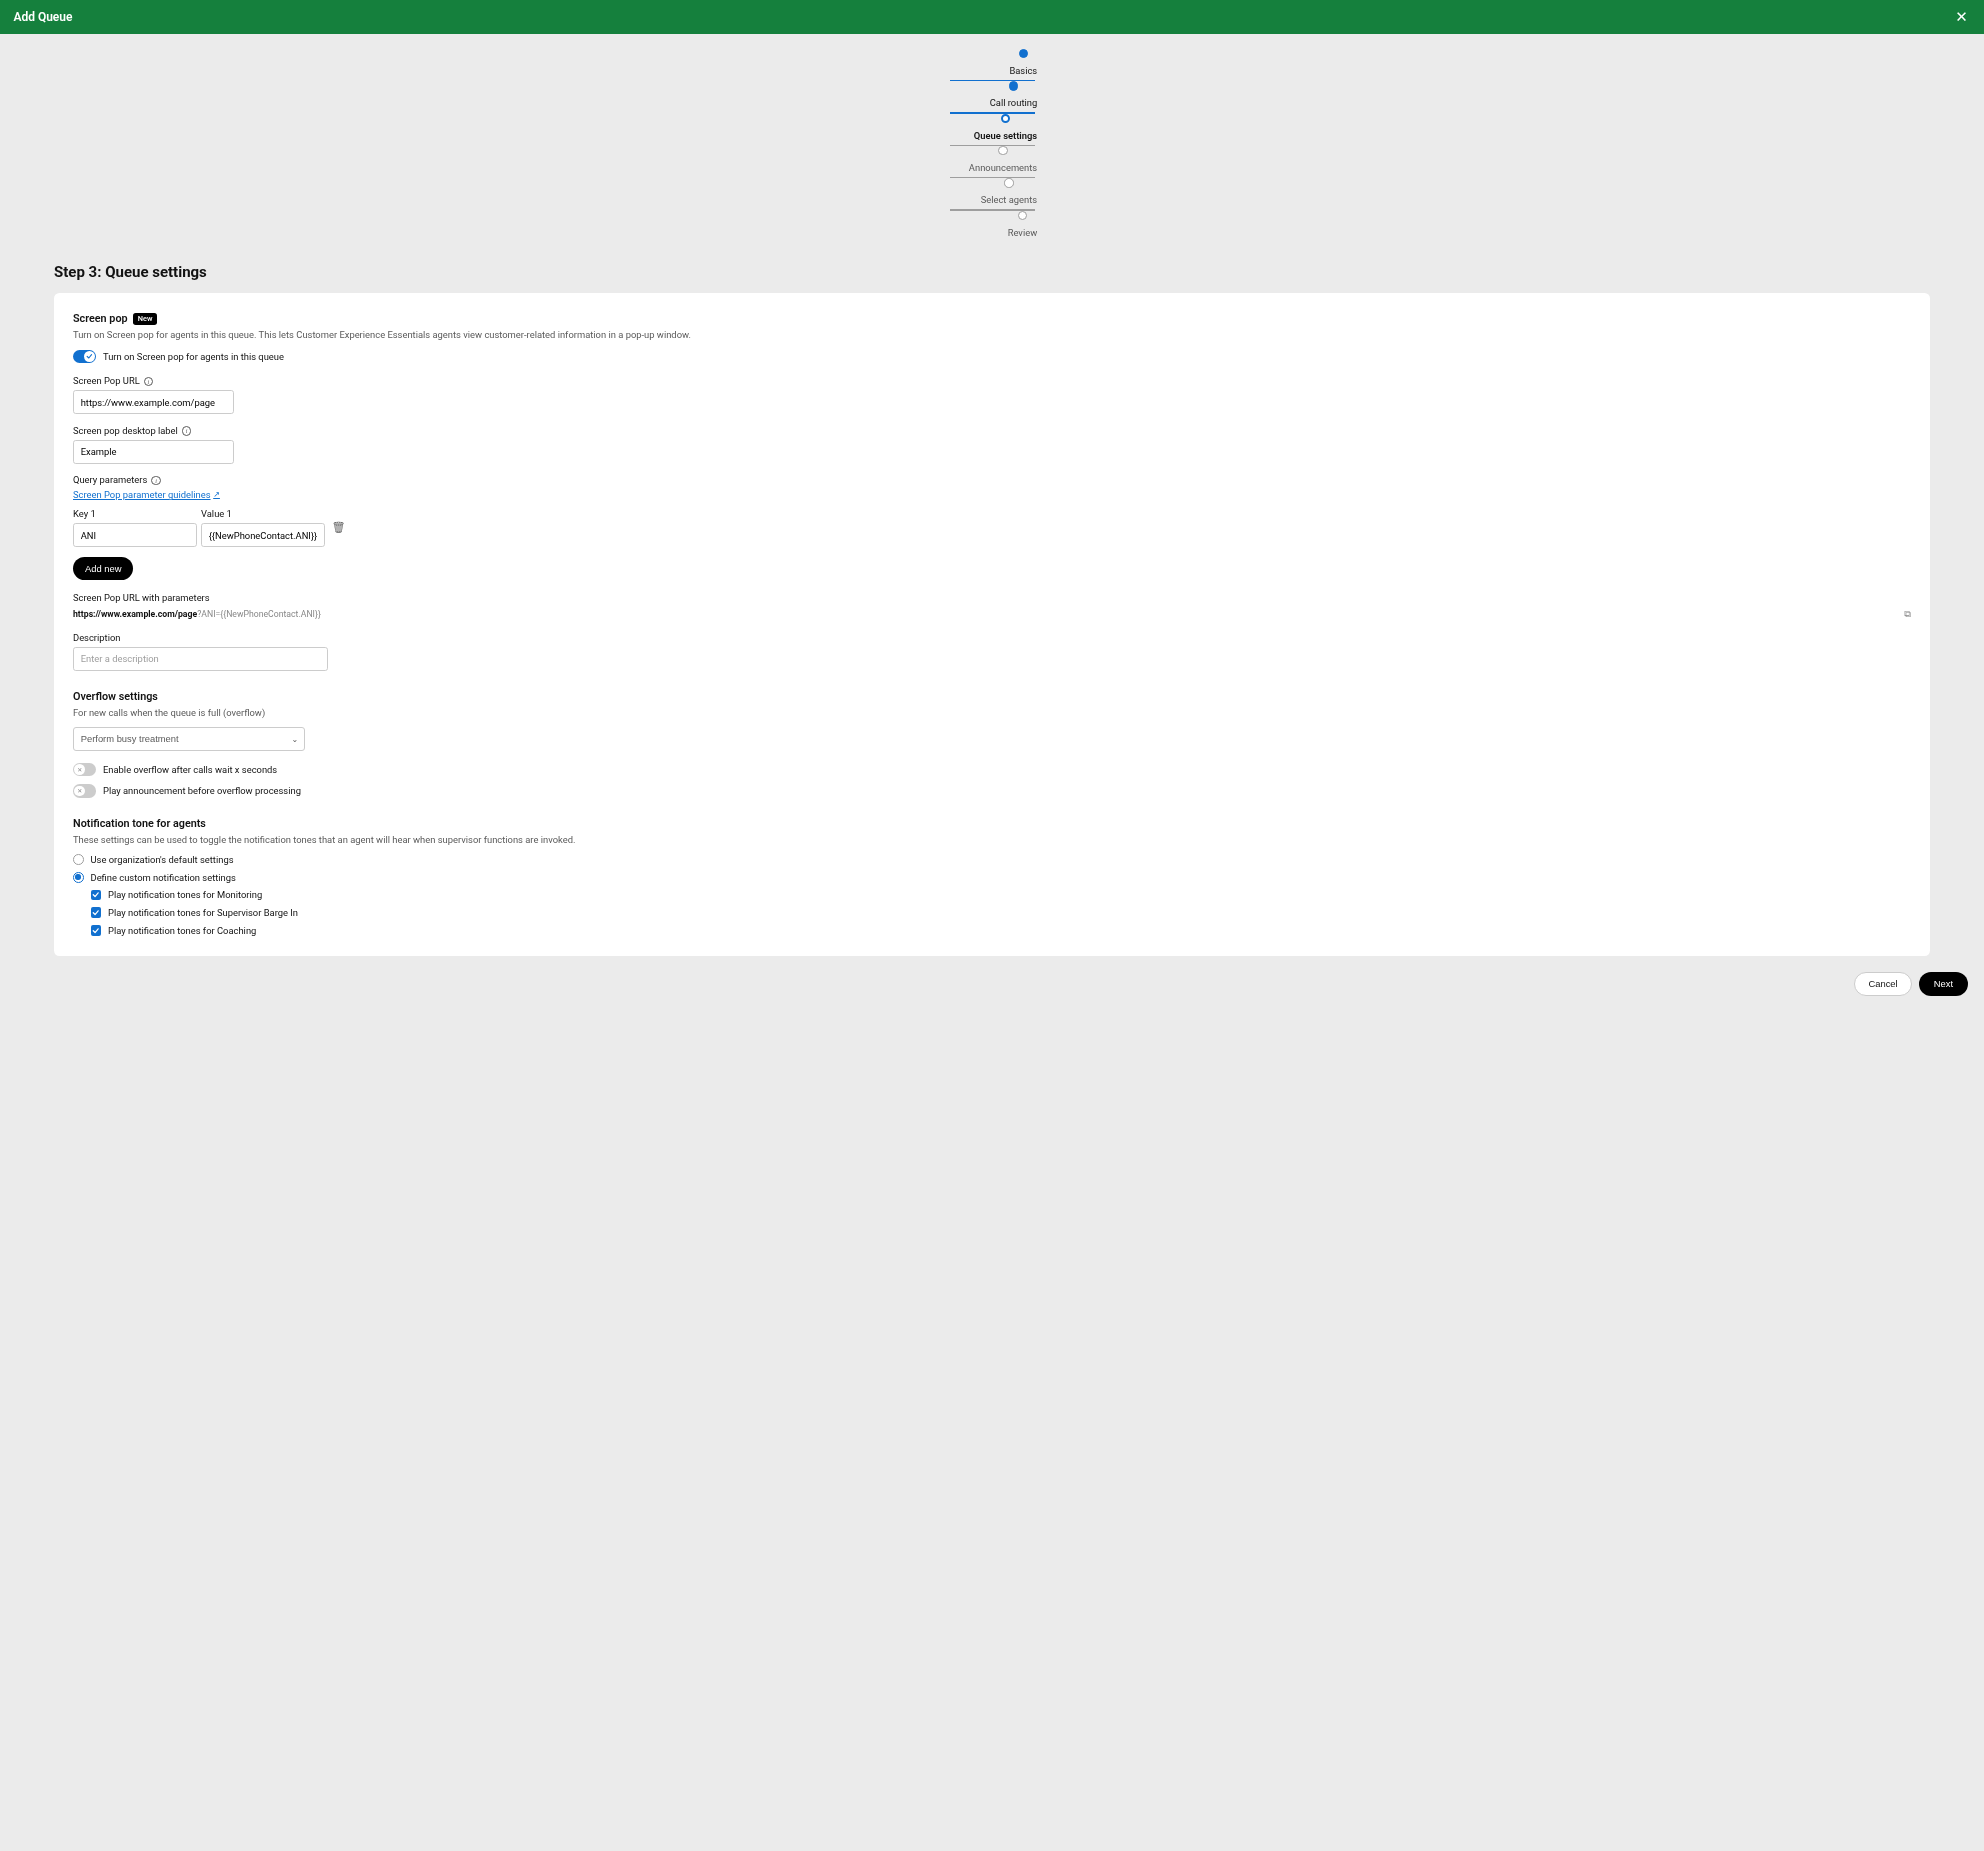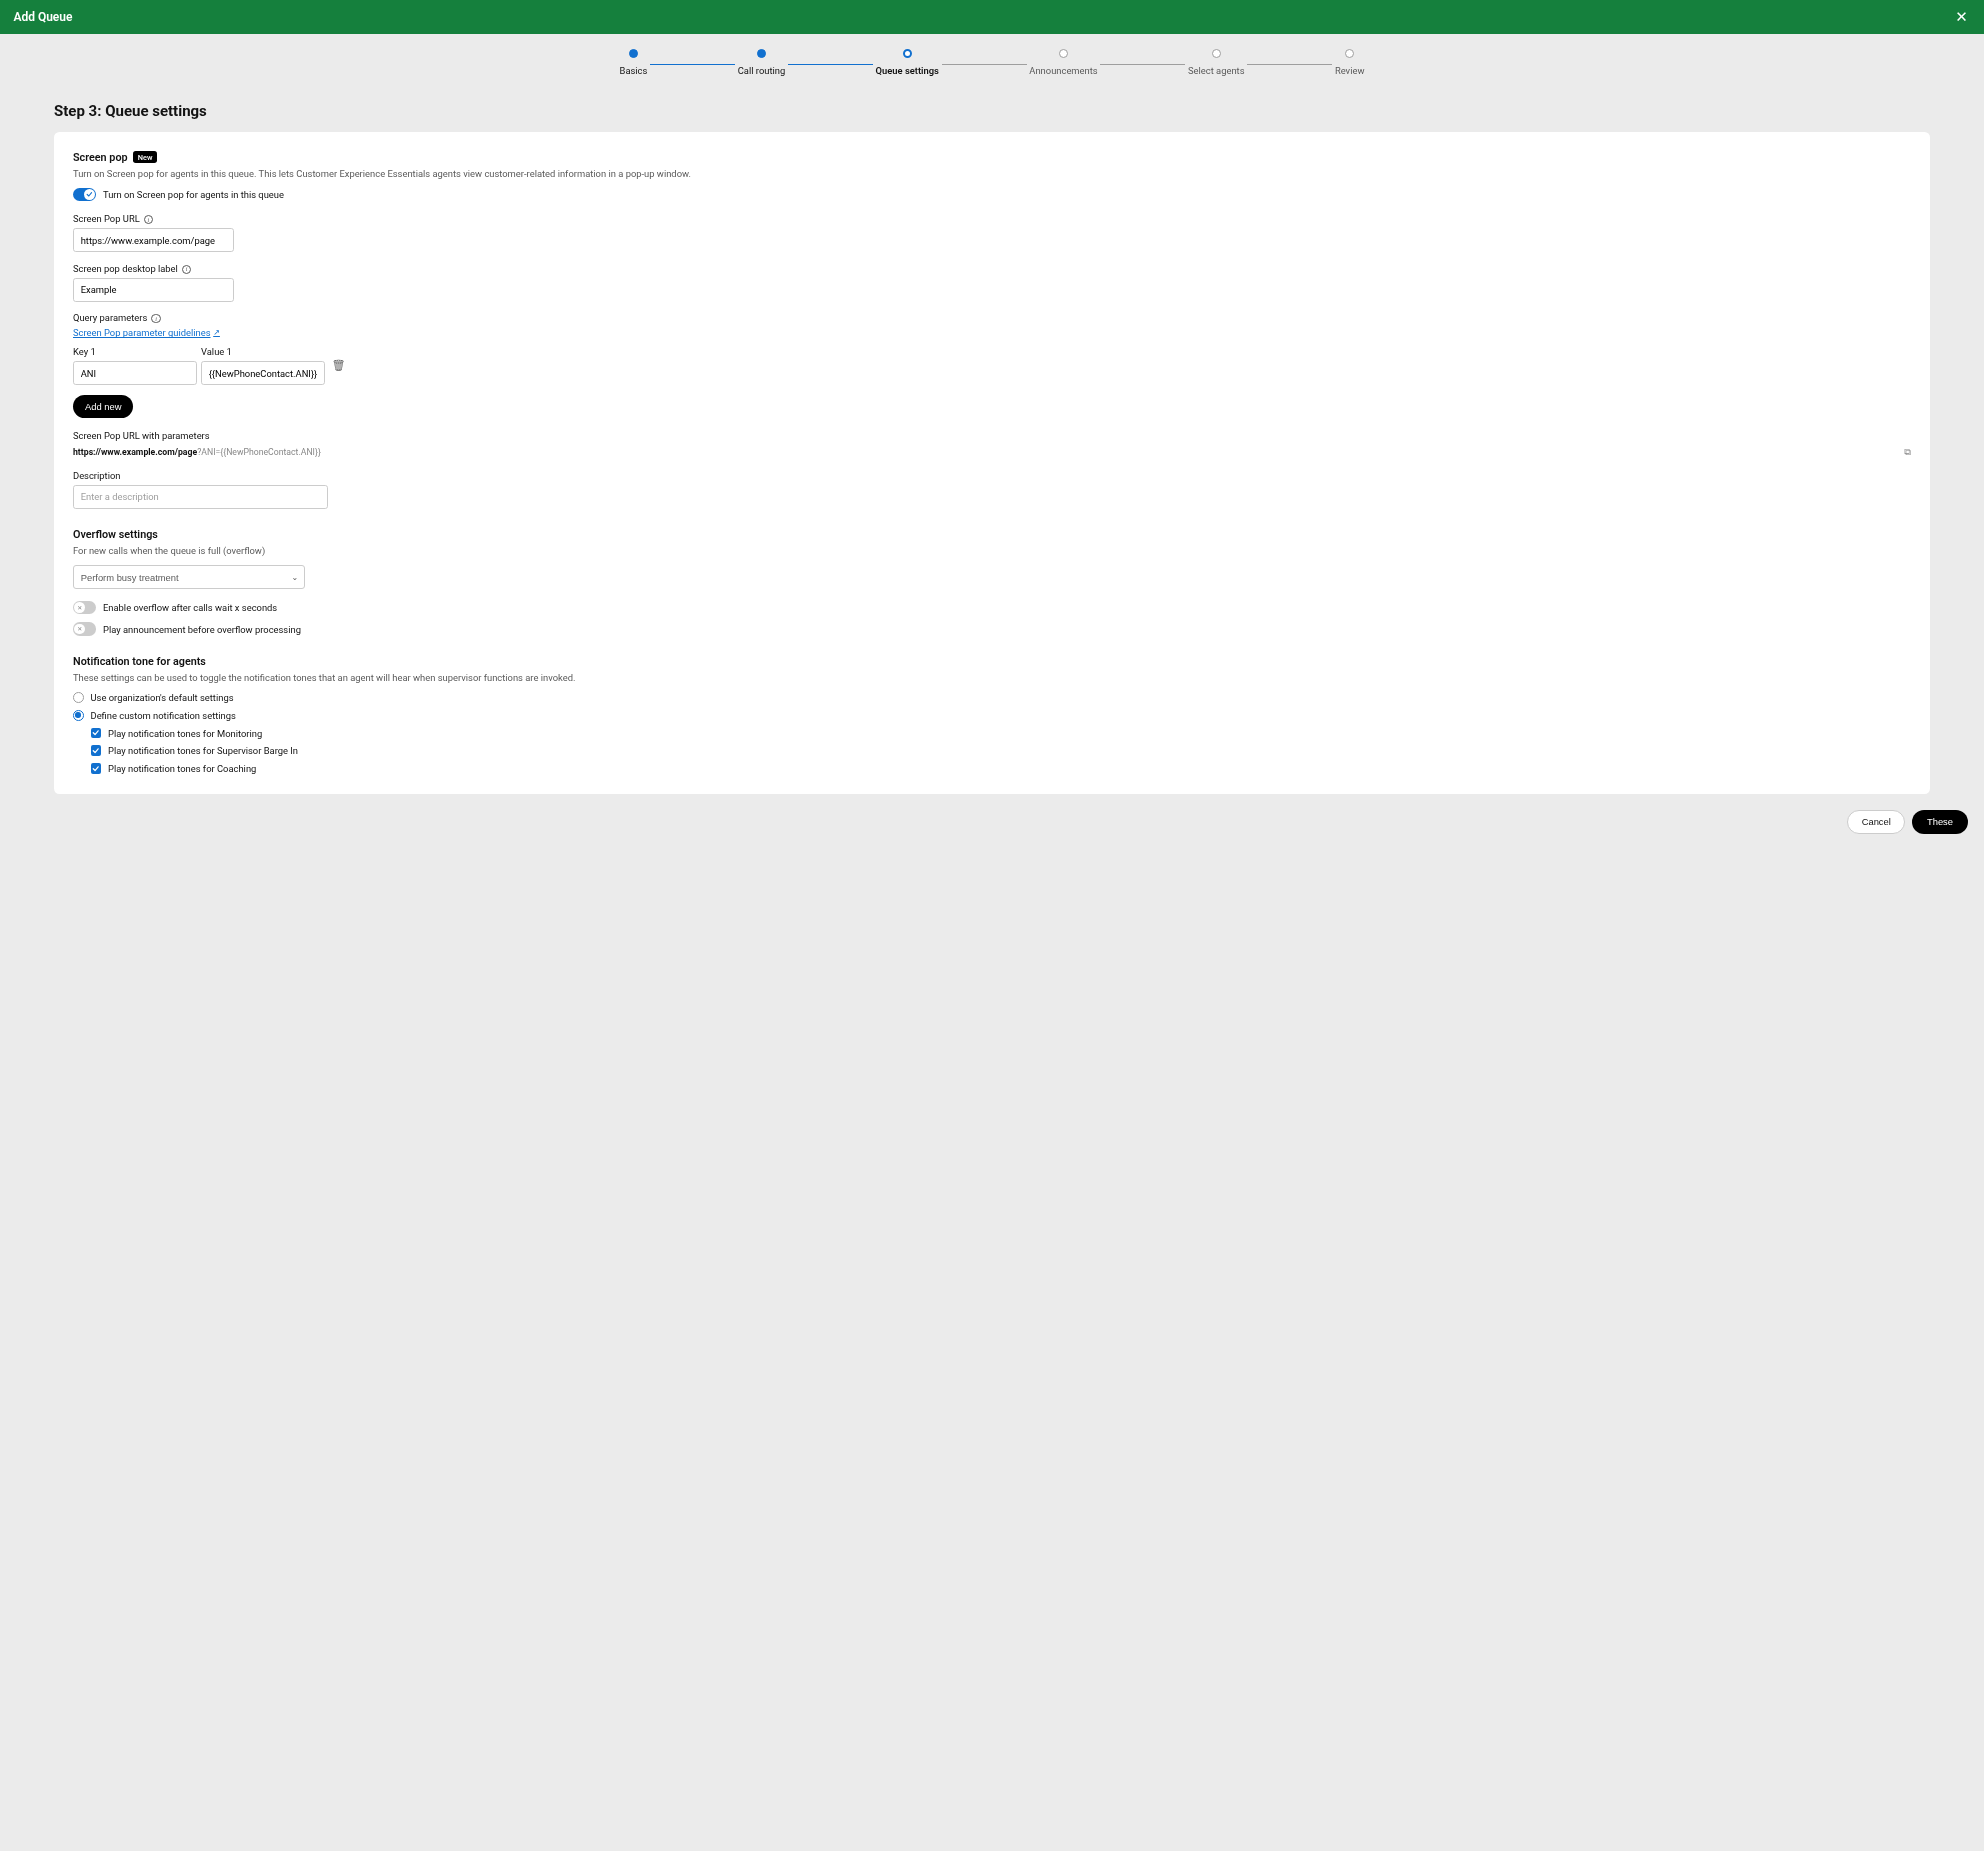--- a/index.html
+++ b/index.html
@@ -5,21 +5,21 @@
 * { box-sizing: border-box; margin: 0; padding: 0; }
 body { font-family: -apple-system, BlinkMacSystemFont, "Segoe UI", Roboto, "Helvetica Neue", Arial, sans-serif; background: #ebebeb; color: #121212; font-size: 9.4px; }
 
 
 .modal-header { background: #15803d; color: #fff; padding: 9.4px 13.4px; display: flex; align-items: center; justify-content: space-between; }
 .modal-title { font-size: 12px; font-weight: 600; }
 .close-btn { background: transparent; border: none; color: #fff; font-size: 15px; cursor: pointer; line-height: 1; padding: 0 2.7px; }
 
 
 .stepper-wrap { display: flex; justify-content: center; padding: 15px 0 6.7px 0; }
-.stepper { display: flex; align-items: center; }
+.stepper { display: flex; align-items: flex-end; flex-direction: column; }
 .step { display: flex; flex-direction: column; align-items: center; position: relative; }
 .step-circle { width: 9.4px; height: 9.4px; border-radius: 50%; background: #fff; border: 1.3px solid #9e9e9e; }
 .step.done .step-circle { background: #1170cf; border-color: #1170cf; }
 .step.current .step-circle { background: #fff; border: 2.7px solid #1170cf; width: 9.4px; height: 9.4px; }
 .step-label { margin-top: 6.7px; font-size: 9.4px; color: #5a5a5a; white-space: nowrap; }
 .step.done .step-label { color: #121212; }
 .step.current .step-label { color: #121212; font-weight: 600; }
 .step-line { height: 1.3px; width: 85px; background: #9e9e9e; margin: 4px 2.7px 0 2.7px; }
 .step-line.done { background: #1170cf; }
 
@@ -285,15 +285,15 @@
           </svg>
         </span>
       <span>Play notification tones for Coaching</span>
     </div>
   </div>
 
 </div>
 
 <div class="footer">
   <button class="btn-cancel">Cancel</button>
-  <button class="btn-next">These</button>
+  <button class="btn-next">Next</button>
 </div>
 
 
 </body></html>

